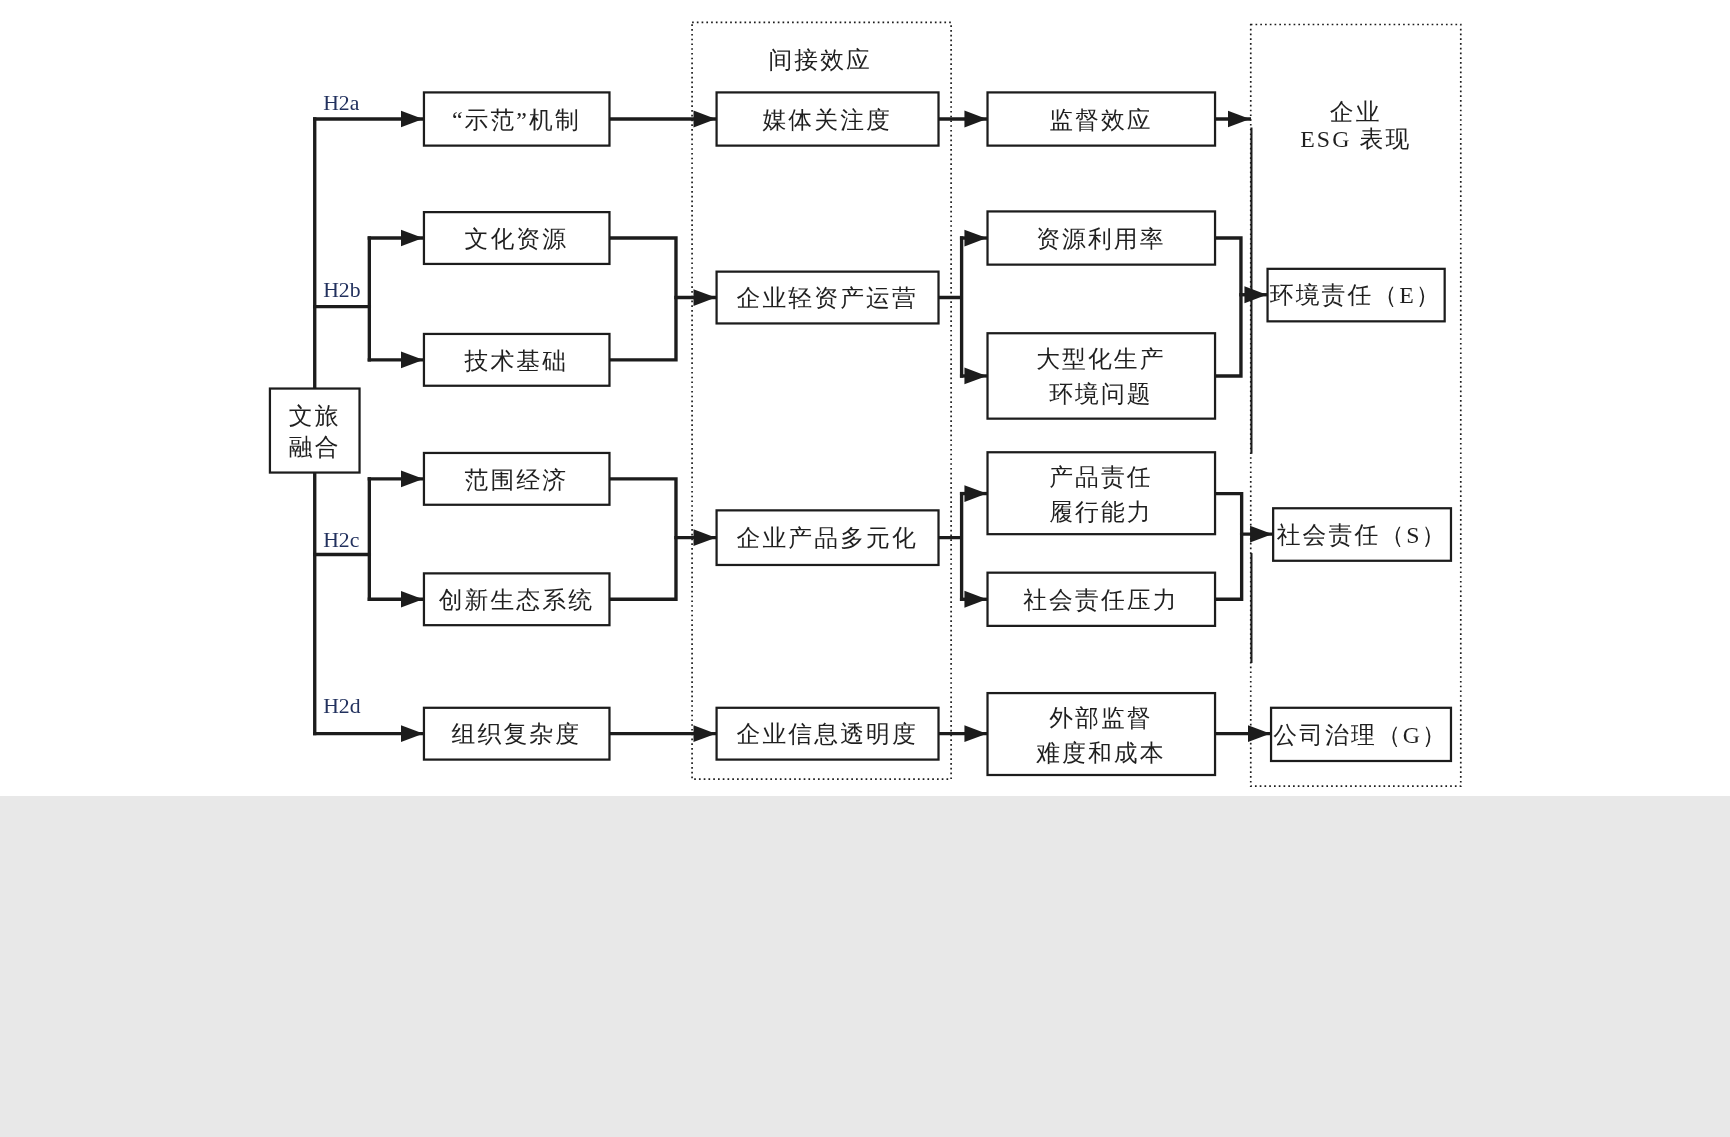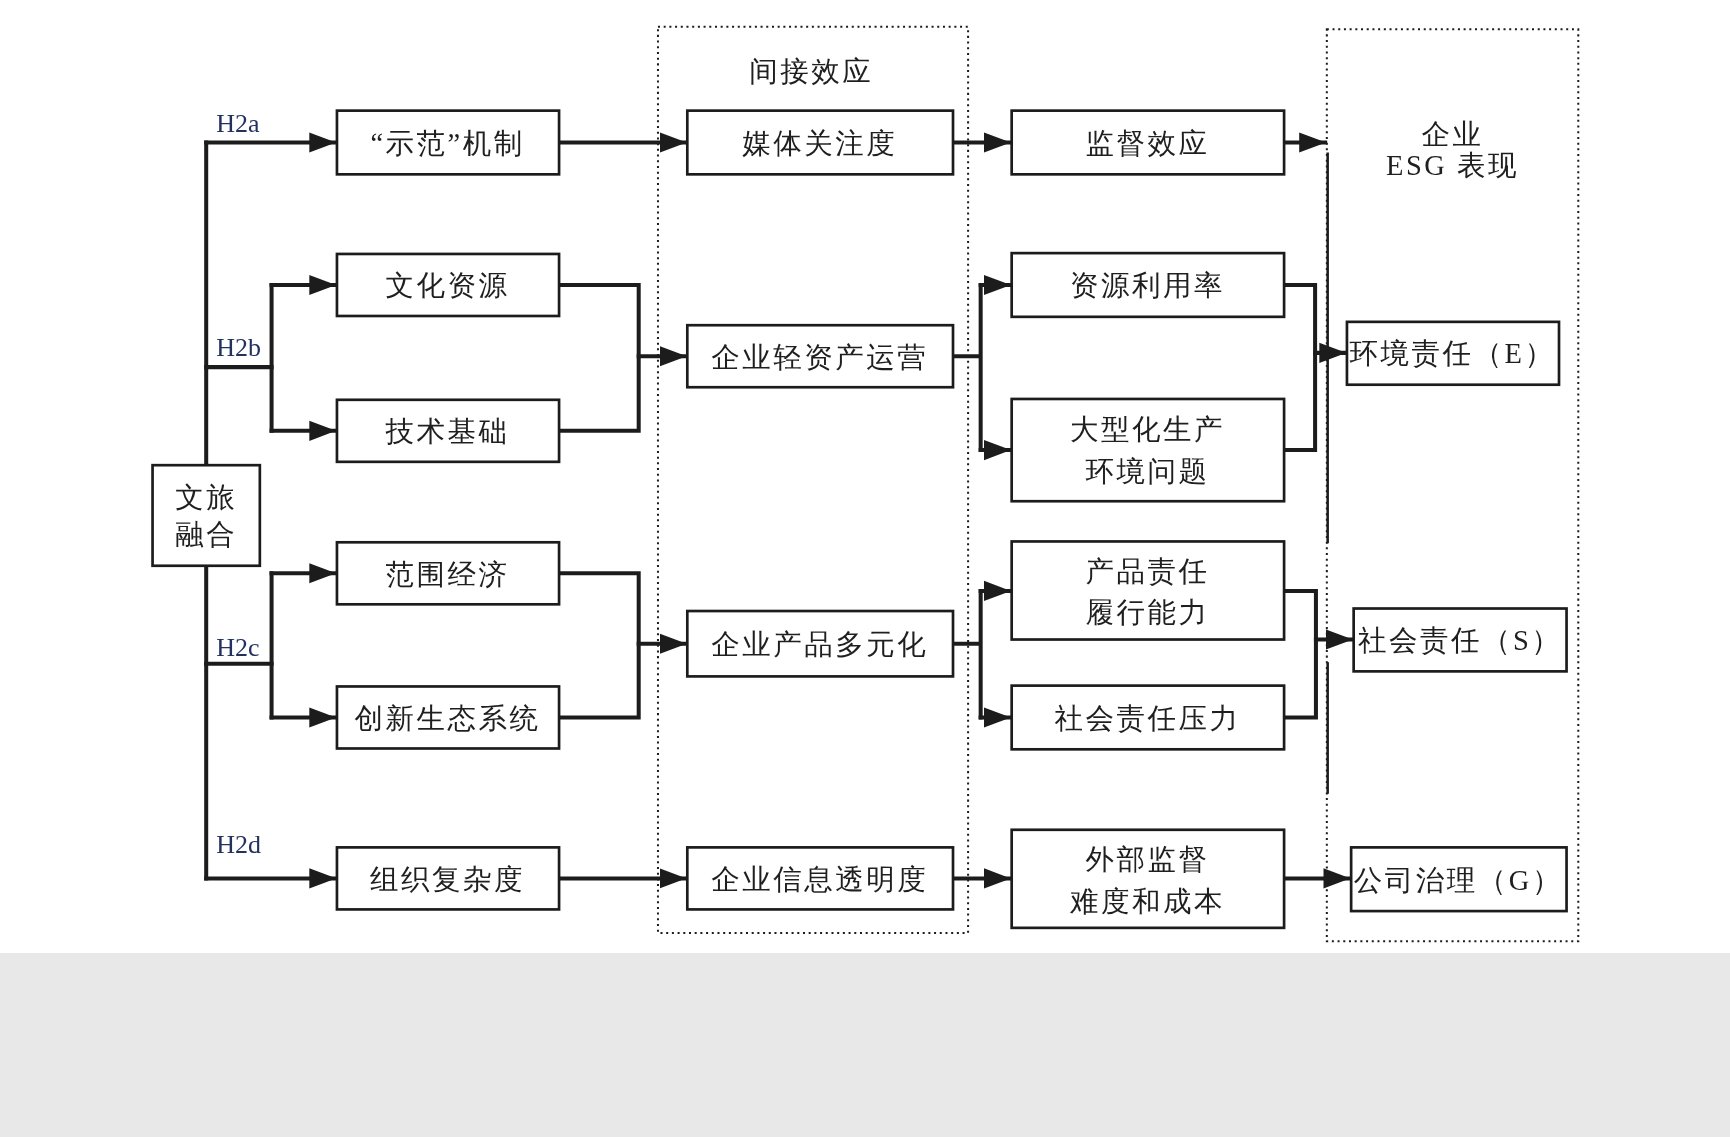--- a/index.html
+++ b/index.html
@@ -4,21 +4,21 @@
 <style>
   :root{
     --bg:#ffffff;
     --line:#1c1c1c;
     --text:#1f1f1f;
     --h2:#22315e;
   }
   html,body{margin:0;padding:0;background:#e8e8e8;}
   .stage{
     position:relative;
-    width:1730px;height:953px;
+    width:1730px;height:796px;
     background:var(--bg);
     overflow:hidden;
     font-family:"Liberation Serif", serif;
   }
   svg{display:block;width:100%;height:100%;}
   .box{fill:#ffffff;stroke:var(--line);stroke-width:3.2;}
   .dotted-box{fill:none;stroke:var(--line);stroke-width:2.4;stroke-dasharray:2.4 4.4;}
   .conn{stroke:var(--line);stroke-width:4.8;fill:none;stroke-linecap:square;}
   .conn-thin{stroke:var(--line);stroke-width:3;fill:none;}
   .lbl{

